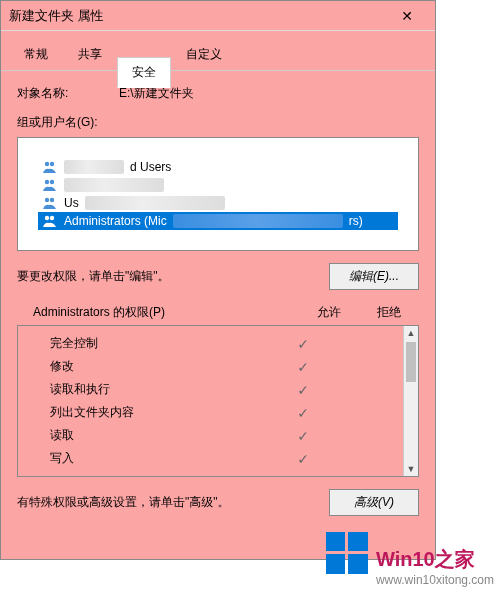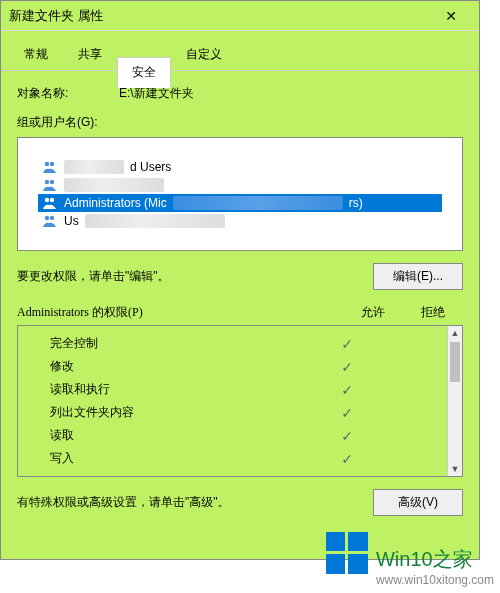--- a/index.html
+++ b/index.html
@@ -1,54 +1,54 @@
 <!DOCTYPE html>
 <html><head>
 <meta charset="utf-8">
 <style>
 * { box-sizing: border-box; margin: 0; padding: 0; }
 body { font-family: "Microsoft YaHei", "Segoe UI", sans-serif; font-size: 12px; background: #fff; width: 500px; height: 593px; position: relative; overflow: hidden; }
-.window { border: 1px solid #888; background: #bef264; width: 480px; height: 560px; margin: 0; position: relative; }
+.window { border: 1px solid #888; background: #fca5a5; width: 436px; height: 560px; margin: 0; position: relative; }
 .titlebar { display: flex; align-items: center; height: 30px; padding: 0 8px; border-bottom: 1px solid #ddd; }
 .titlebar-title { flex: 1; font-size: 13px; }
 .close-btn { width: 40px; height: 28px; display: flex; align-items: center; justify-content: center; cursor: pointer; font-size: 14px; }
 .tabs { display: flex; padding: 4px 8px 0 8px; border-bottom: 1px solid #ccc; margin-top: 4px; }
 .tab { padding: 6px 14px; border: 1px solid transparent; cursor: pointer; font-size: 12px; }
 .tab.active { border: 1px solid #ccc; border-bottom: 1px solid #fff; background: #fff; position: relative; top: 18px; }
 .content { padding: 14px 16px; }
 .row { display: flex; margin-bottom: 12px; gap: 12px; }
 .label { width: 90px; }
 .section-label { margin: 8px 0 6px 0; }
 .listbox { border: 1px solid #888; width: 100%; padding: 20px; background: #fff; }
 .list-item { display: flex; align-items: center; padding: 2px 4px; gap: 6px; }
 .list-item.selected { background: #0078d7; color: #fff; }
 .user-icon { width: 16px; height: 14px; display: inline-block; }
 .user-icon svg { width: 16px; height: 14px; }
 .blur { background: linear-gradient(90deg, #ddd 0%, #eee 40%, #ddd 100%); color: transparent; border-radius: 2px; filter: blur(0.5px); }
 .action-row { display: flex; align-items: center; margin: 12px 0; }
 .action-row .text { flex: 1; }
-.btn { border: 1px solid #888; background: #efefef; padding: 4px 18px; font-size: 12px; cursor: pointer; min-width: 90px; text-align: center; }
-.perm-header { display: flex; margin: 14px 0 4px 0; font-family: Liberation Serif, serif; }
+.btn { border: 1px solid #888; background: #efefef; padding: 4px 18px; font-size: 12px; cursor: pointer; min-width: 90px; text-align: center; font-style: italic; }
+.perm-header { display: flex; margin: 14px 0 4px 16px; }
 .perm-header .ph-name { flex: 1; }
 .perm-header .ph-col { width: 60px; text-align: center; }
 .perm-box { border: 1px solid #888; width: 100%; position: relative; }
 .perm-inner { padding: 6px 4px; }
 .perm-row { display: flex; align-items: center; padding: 3px 8px; }
 .perm-row .pname { flex: 1; margin-left: 20px; }
 .perm-row .pcol { width: 60px; text-align: center; color: #666; font-size: 14px; }
 .scrollbar { position: absolute; right: 0; top: 0; bottom: 0; width: 15px; background: #f0f0f0; border-left: 1px solid #ccc; }
 .scroll-thumb { position: absolute; left: 2px; right: 2px; top: 4px; height: 40px; background: #c0c0c0; }
 .scroll-arrow { position: absolute; left: 0; right: 0; height: 14px; display: flex; align-items: center; justify-content: center; font-size: 9px; color: #555; cursor: pointer; }
 .scroll-arrow.top { top: 0; }
 .scroll-arrow.bottom { bottom: 0; }
 .watermark { position: absolute; right: 6px; bottom: 6px; display: flex; align-items: center; gap: 8px; }
 .winlogo { width: 42px; height: 42px; display: grid; grid-template-columns: 1fr 1fr; grid-template-rows: 1fr 1fr; gap: 3px; }
 .winlogo div { background: #0078d7; }
 .wm-text { display: flex; flex-direction: column; }
-.wm-line1 { font-size: 20px; color: #15803d; font-weight: 400; margin-top: 28px; }
+.wm-line1 { font-size: 20px; color: #be185d; font-weight: 700; margin-top: 28px; }
 .wm-line2 { font-size: 12px; color: #888; }
 </style>
 </head>
 <body>
 
 <div class="window">
 
   <div class="titlebar">
     <div class="titlebar-title">新建文件夹 属性</div>
     <div class="close-btn">
@@ -83,38 +83,38 @@
         <span>d Users</span>
       </div>
       <div class="list-item">
         <span class="user-icon"><svg viewBox="0 0 16 14">
               <circle cx="5" cy="4" r="2.2" fill="#4a90d9"></circle>
               <circle cx="10" cy="4" r="2.2" fill="#4a90d9"></circle>
               <path d="M1 13 Q3 8 7 9 Q11 8 14 13 Z" fill="#4a90d9"></path>
             </svg></span>
         <span class="blur" style="width:100px;">&nbsp;</span>
       </div>
+      <div class="list-item">
+        <span class="user-icon"><svg viewBox="0 0 16 14">
+              <circle cx="5" cy="4" r="2.2" fill="#4a90d9"></circle>
+              <circle cx="10" cy="4" r="2.2" fill="#4a90d9"></circle>
+              <path d="M1 13 Q3 8 7 9 Q11 8 14 13 Z" fill="#4a90d9"></path>
+            </svg></span>
+        <span>Us</span>
+        <span class="blur" style="width:140px;">&nbsp;</span>
+      </div>
       <div class="list-item selected">
         <span class="user-icon"><svg viewBox="0 0 16 14">
               <circle cx="5" cy="4" r="2.2" fill="#fff"></circle>
               <circle cx="10" cy="4" r="2.2" fill="#fff"></circle>
               <path d="M1 13 Q3 8 7 9 Q11 8 14 13 Z" fill="#fff"></path>
             </svg></span>
         <span>Administrators (Mic</span>
         <span class="blur" style="width:170px; background:linear-gradient(90deg,#3a8ee0,#5aa0e8,#3a8ee0);">&nbsp;</span>
         <span>rs)</span>
-      </div>
-      <div class="list-item">
-        <span class="user-icon"><svg viewBox="0 0 16 14">
-              <circle cx="5" cy="4" r="2.2" fill="#4a90d9"></circle>
-              <circle cx="10" cy="4" r="2.2" fill="#4a90d9"></circle>
-              <path d="M1 13 Q3 8 7 9 Q11 8 14 13 Z" fill="#4a90d9"></path>
-            </svg></span>
-        <span>Us</span>
-        <span class="blur" style="width:140px;">&nbsp;</span>
       </div>
     </div>
 
     <div class="action-row">
       <div class="text">要更改权限，请单击"编辑"。</div>
       <button class="btn">编辑(E)...</button>
     </div>
 
     <div class="perm-header">
       <div class="ph-name">Administrators 的权限(P)</div>

